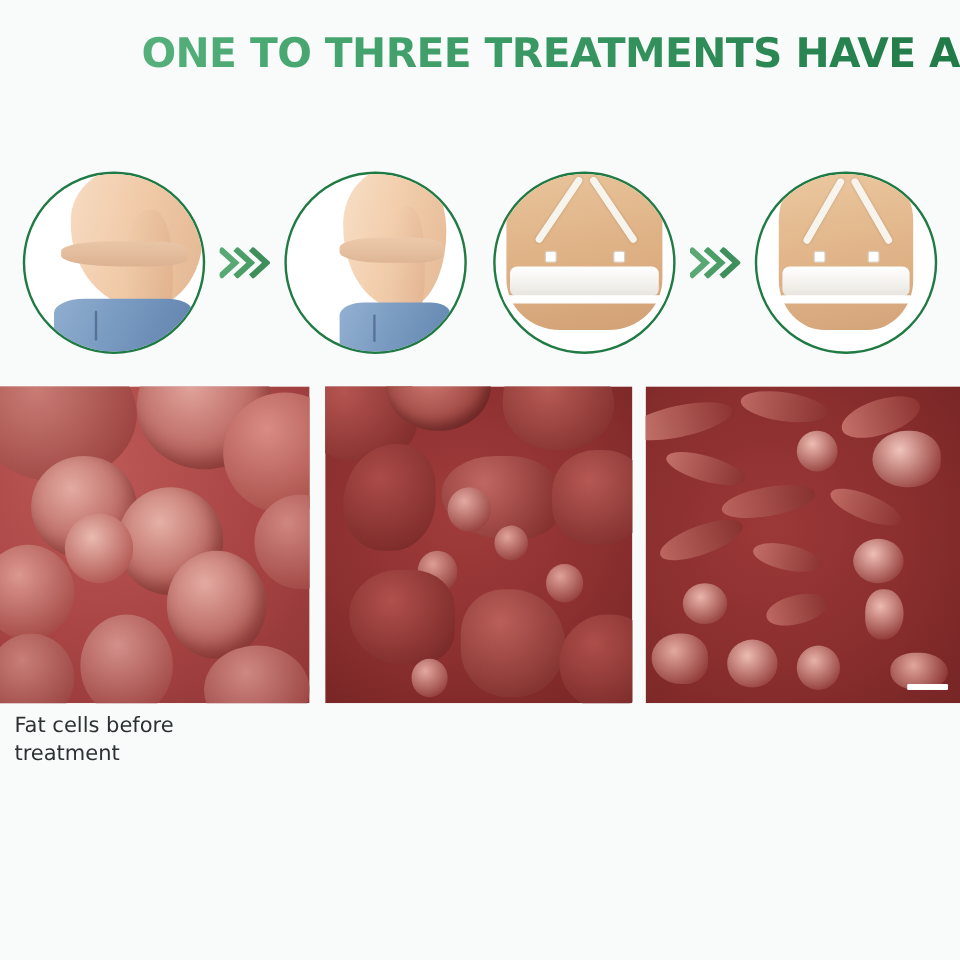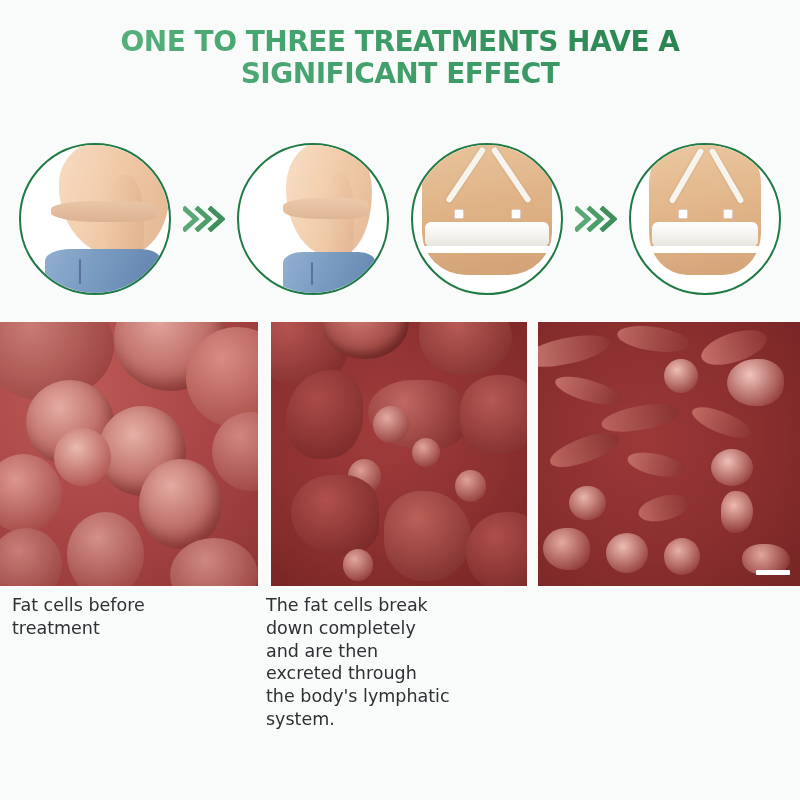--- a/index.html
+++ b/index.html
@@ -16,30 +16,31 @@
   }
 
   
   .title-block {
     padding-top: 26px;
     text-align: center;
   }
   .title-line {
     font-family: "DejaVu Sans", sans-serif;
     font-weight: bold;
-    font-size: 28px;
+    font-size: 34px;
     letter-spacing: -0.5px;
     line-height: 1.16;
     text-transform: uppercase;
     background: linear-gradient(to right, #62b884 0%, #4aa873 28%, #35945f 62%, #207a47 100%);
     -webkit-background-clip: text;
     background-clip: text;
     color: transparent;
     -webkit-text-fill-color: transparent;
     white-space: nowrap;
+    text-align: right;
   }
   .title-line-2 {
     background: linear-gradient(to right, #5fb681 0%, #46a36f 40%, #2d8b58 100%);
     -webkit-background-clip: text;
     background-clip: text;
   }
 
   
   .ba-row {
     position: absolute;
@@ -243,20 +244,21 @@
     border-radius: 50%;
   }
 
   
   .captions {
     position: absolute;
     top: 594px;
     left: 0;
     width: 659px;
     display: flex;
+    flex-direction: column;
   }
   .caption {
     font-family: "DejaVu Sans", sans-serif;
     font-size: 17.5px;
     line-height: 1.30;
     color: #2c3133;
     white-space: pre-line;
   }
   .caption.c1 { width: 258px; padding-left: 12px; box-sizing: border-box; }
   .caption.c2 { width: 269px; padding-left: 9px; box-sizing: border-box; }
@@ -270,21 +272,20 @@
     height: 5px;
     background: #ffffff;
     border-radius: 1px;
   }
 </style>
 </head>
 <body style="background: rgb(249, 250, 250);">
 
 <div class="title-block">
   <div class="title-line">ONE TO THREE TREATMENTS HAVE A</div>
-  <div class="title-line title-line-2">SIGNIFICANT EFFECT</div>
 </div>
 
 <div class="ba-row">
 
   <div class="ba-pair left">
 
     <div class="circle">
       <div class="scene">
         <div class="torso-wide"></div>
         <div class="arm-wide"></div>
@@ -410,19 +411,13 @@
       <div class="blob" style="left:48%;top:82%;width:14%;height:14%;background:radial-gradient(circle at 40% 34%, #e7b2a8, #8c3432 86%);border-radius:50%;"></div>
       <div class="blob" style="left:78%;top:84%;width:18%;height:12%;background:radial-gradient(circle at 40% 34%, #e0a69c, #8a3331 86%);border-radius:46% 54% 50% 50%;"></div>
     </div>
     <div class="scalebar"></div>
   </div>
 </div>
 
 <div class="captions">
   <div class="caption c1">Fat cells before
 treatment</div>
-  <div class="caption c3">The fat cells break
-down completely
-and are then
-excreted through
-the body's lymphatic
-system.</div>
 </div>
 
 </body></html>

